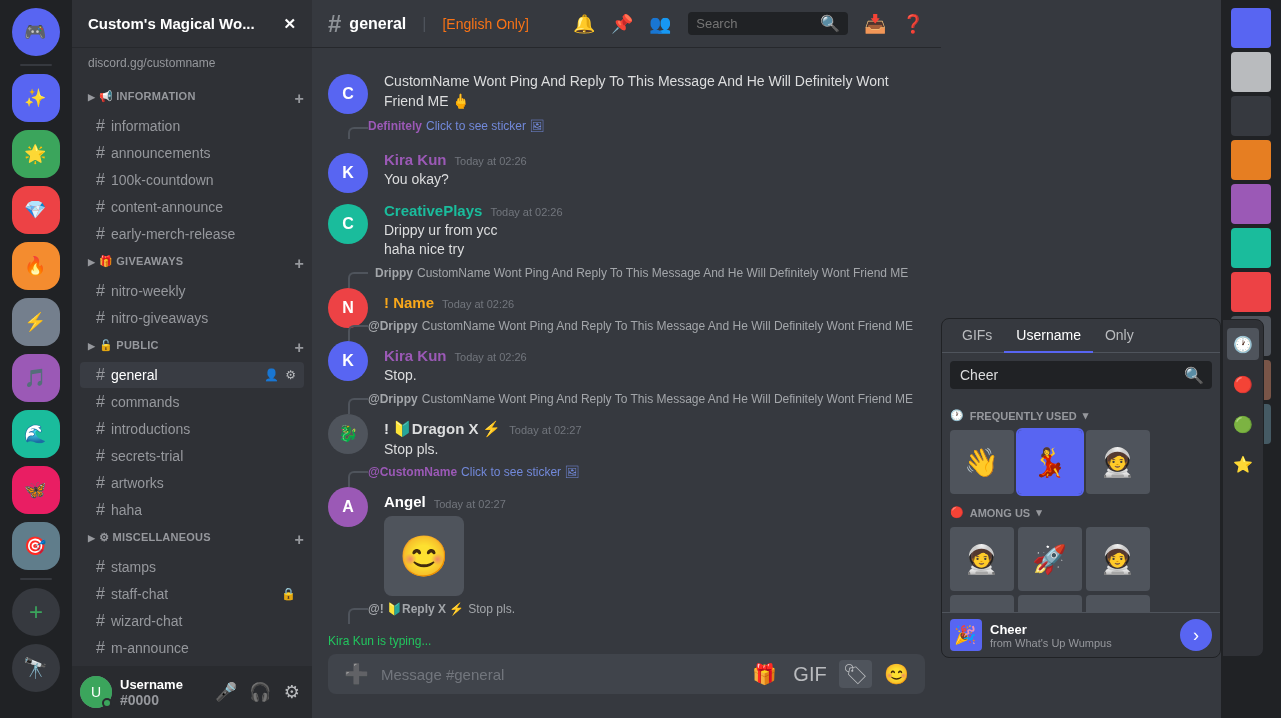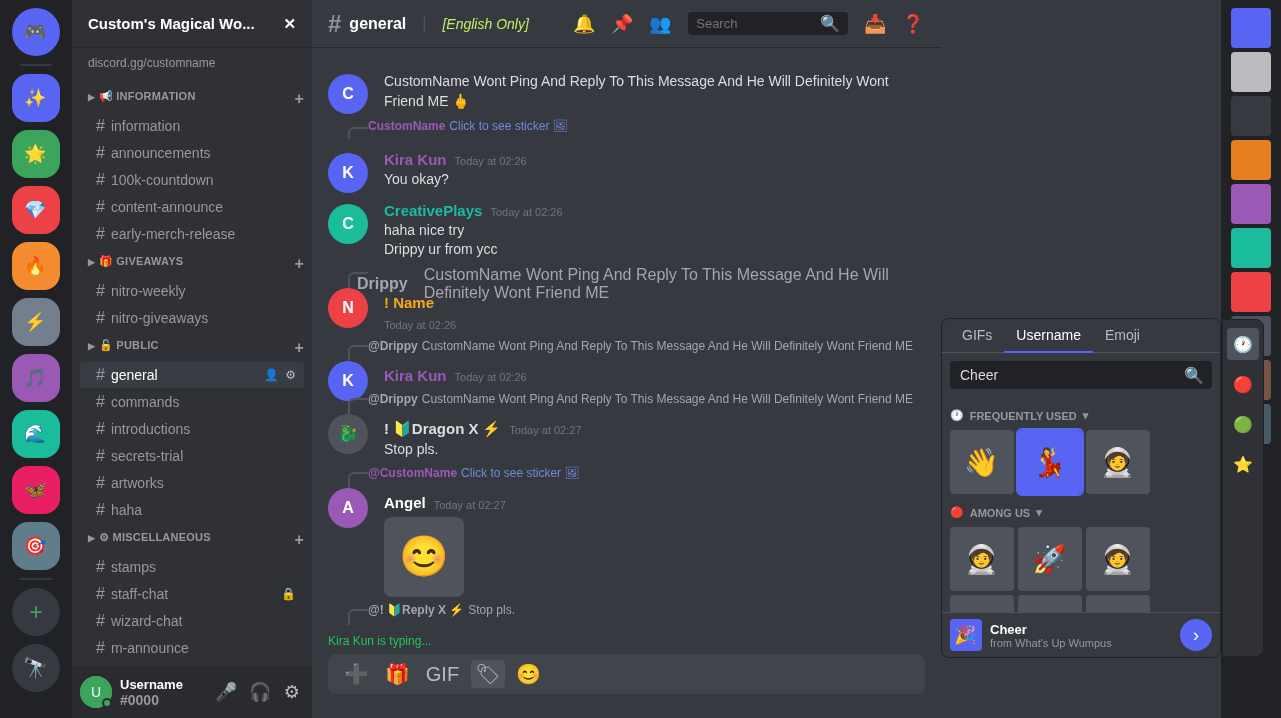--- a/index.html
+++ b/index.html
@@ -140,21 +140,21 @@
       display: flex;
       align-items: center;
       padding: 0 16px;
       border-bottom: 1px solid #26282c;
       gap: 8px;
       flex-shrink: 0;
     }
     .chat-header-hash { color: #8e9297; font-size: 24px; font-weight: 700; }
     .chat-header-name { color: #fff; font-weight: 600; font-size: 16px; }
     .chat-header-divider { color: #4f545c; margin: 0 8px; }
-    .chat-header-topic { color: #bef264; font-size: 14px; font-style: italic; }
+    .chat-header-topic { color: #f97316; font-size: 14px; }
     .chat-header-actions { margin-left: auto; display: flex; gap: 16px; align-items: center; }
     .header-action-btn { color: #b9bbbe; cursor: pointer; font-size: 18px; }
 
     .messages-area {
       flex: 1;
       overflow-y: auto;
       padding: 16px 0;
     }
     .messages-area::-webkit-scrollbar { width: 8px; }
     .messages-area::-webkit-scrollbar-thumb { background: #202225; border-radius: 4px; }
@@ -471,68 +471,69 @@
   <div class="messages-area">
 
     <div class="message has-avatar">
       <div class="message-avatar" style="background:#5865f2;">C</div>
       <div class="message-content" style="color:#dcddde;font-size:14px;">CustomName Wont Ping And Reply To This Message And He Will Definitely Wont Friend ME 🖕</div>
     </div>
 
     <div class="message" style="padding-left:72px;padding-top:8px;">
       <div style="position:absolute;left:36px;top:12px;width:20px;height:12px;border-left:2px solid #4f545c;border-top:2px solid #4f545c;border-top-left-radius:6px;"></div>
       <div style="position:absolute;left:56px;top:4px;display:flex;align-items:center;gap:4px;font-size:12px;color:#a3a6aa;">
-        <span style="font-weight:600;color:#9b59b6;">CustomName</span>
+        <span style="font-weight:600;color:#9b59b6;">Definitely</span>
         <span style="color:#7289da;cursor:pointer;">Click to see sticker 🖼</span>
       </div>
     </div>
 
     <div class="message has-avatar">
       <div class="message-avatar" style="background:#5865f2;">K</div>
       <div class="message-header">
         <span class="message-username purple">Kira Kun</span>
         <span class="message-timestamp">Today at 02:26</span>
       </div>
       <div class="message-content">You okay?</div>
     </div>
 
     <div class="message has-avatar">
       <div class="message-avatar" style="background:#1abc9c;">C</div>
       <div class="message-header">
         <span class="message-username cyan">CreativePlays</span>
         <span class="message-timestamp">Today at 02:26</span>
       </div>
+      <div class="message-content">Drippy ur from ycc</div>
       <div class="message-content">haha nice try</div>
-      <div class="message-content">Drippy ur from ycc</div>
     </div>
 
     <div class="message has-avatar" style="padding-top:16px;">
       <div style="position:absolute;left:36px;top:8px;width:20px;height:16px;border-left:2px solid #4f545c;border-top:2px solid #4f545c;border-top-left-radius:6px;"></div>
-      <div style="position:absolute;left:45px;top:2px;display:flex;align-items:center;gap:16px;font-size:16px;color:#a3a6aa;">
+      <div style="position:absolute;left:63px;top:2px;display:flex;align-items:center;gap:4px;font-size:12px;color:#a3a6aa;">
         <span style="font-weight:600;">Drippy</span>
         <span>CustomName Wont Ping And Reply To This Message And He Will Definitely Wont Friend ME</span>
       </div>
       <div class="message-avatar" style="background:#ed4245;top:24px;">N</div>
-      <div class="message-header" style="margin-top:14px;flex-direction:column;">
+      <div class="message-header" style="margin-top:14px;">
         <span class="message-username" style="color:#faa81a;">! Name</span>
         <span class="message-timestamp">Today at 02:26</span>
       </div>
     </div>
 
     <div class="message has-avatar" style="padding-top:16px;">
       <div style="position:absolute;left:36px;top:8px;width:20px;height:16px;border-left:2px solid #4f545c;border-top:2px solid #4f545c;border-top-left-radius:6px;"></div>
       <div style="position:absolute;left:56px;top:2px;display:flex;align-items:center;gap:4px;font-size:12px;color:#a3a6aa;">
         <span style="font-weight:600;">@Drippy</span>
         <span>CustomName Wont Ping And Reply To This Message And He Will Definitely Wont Friend ME</span>
       </div>
       <div class="message-avatar" style="background:#5865f2;top:24px;">K</div>
       <div class="message-header" style="margin-top:14px;">
         <span class="message-username purple">Kira Kun</span>
         <span class="message-timestamp">Today at 02:26</span>
       </div>
+      <div class="message-content">Stop.</div>
     </div>
 
     <div class="message has-avatar" style="padding-top:16px;">
       <div style="position:absolute;left:36px;top:8px;width:20px;height:16px;border-left:2px solid #4f545c;border-top:2px solid #4f545c;border-top-left-radius:6px;"></div>
       <div style="position:absolute;left:56px;top:2px;display:flex;align-items:center;gap:4px;font-size:12px;color:#a3a6aa;">
         <span style="font-weight:600;">@Drippy</span>
         <span>CustomName Wont Ping And Reply To This Message And He Will Definitely Wont Friend ME</span>
       </div>
       <div class="message-avatar" style="background:#4f545c;top:24px;">🐉</div>
       <div class="message-header" style="margin-top:14px;">
@@ -569,36 +570,37 @@
 
   </div>
 
   <div class="typing-indicator">
     <span>Kira Kun is typing...</span>
   </div>
 
   <div class="message-input-area">
     <div class="message-input-container">
       <span class="message-input-btn">➕</span>
+      <input class="message-input" type="text" placeholder="Message #general" style="">
       <div class="message-input-actions">
         <span class="message-input-btn">🎁</span>
         <span class="message-input-btn">GIF</span>
         <span class="message-input-btn emoji-btn-selected" style="background:#4f545c;border-radius:4px;padding:2px 4px;">🏷</span>
         <span class="message-input-btn">😊</span>
       </div>
     </div>
   </div>
 </div>
 
 <div style="width:280px;background:#36393f;border:1px solid #202225;border-radius:8px;display:flex;flex-direction:column;position:relative;align-self:flex-end;margin-bottom:60px;margin-right:0;flex-shrink:0;height:340px;">
 
   <div class="sticker-tabs">
     <div class="sticker-tab">GIFs</div>
     <div class="sticker-tab active">Username</div>
-    <div class="sticker-tab">Emoji</div>
+    <div class="sticker-tab">Only</div>
   </div>
 
   <div class="sticker-search">
     <div class="sticker-search-wrapper">
       <input class="sticker-search-input" type="text" value="Cheer" style="">
       <span class="sticker-search-icon">🔍</span>
     </div>
   </div>
 
   <div class="sticker-content">

